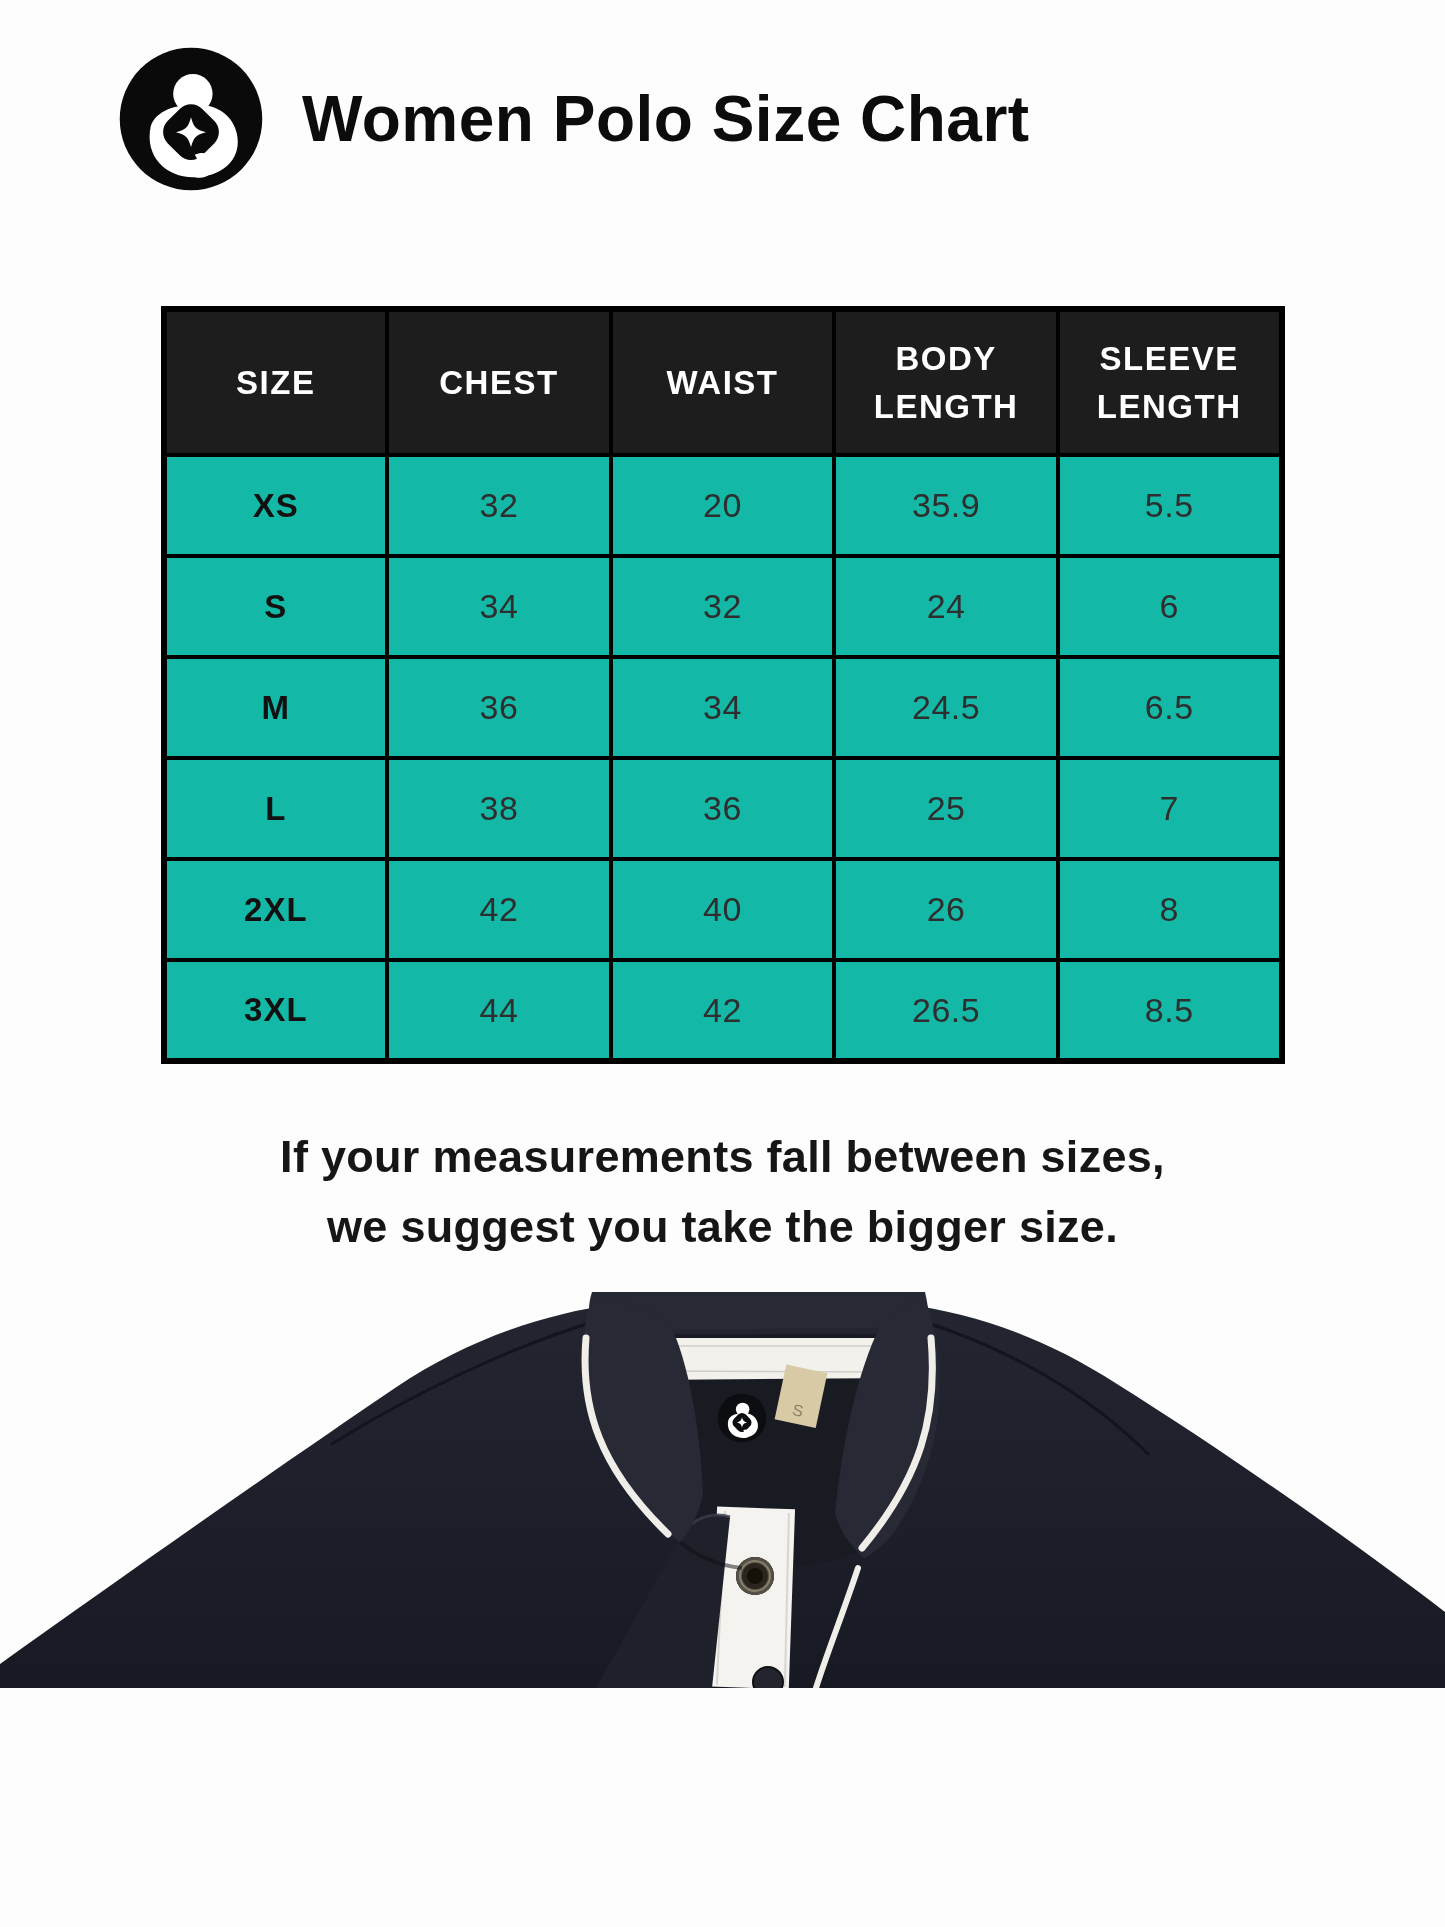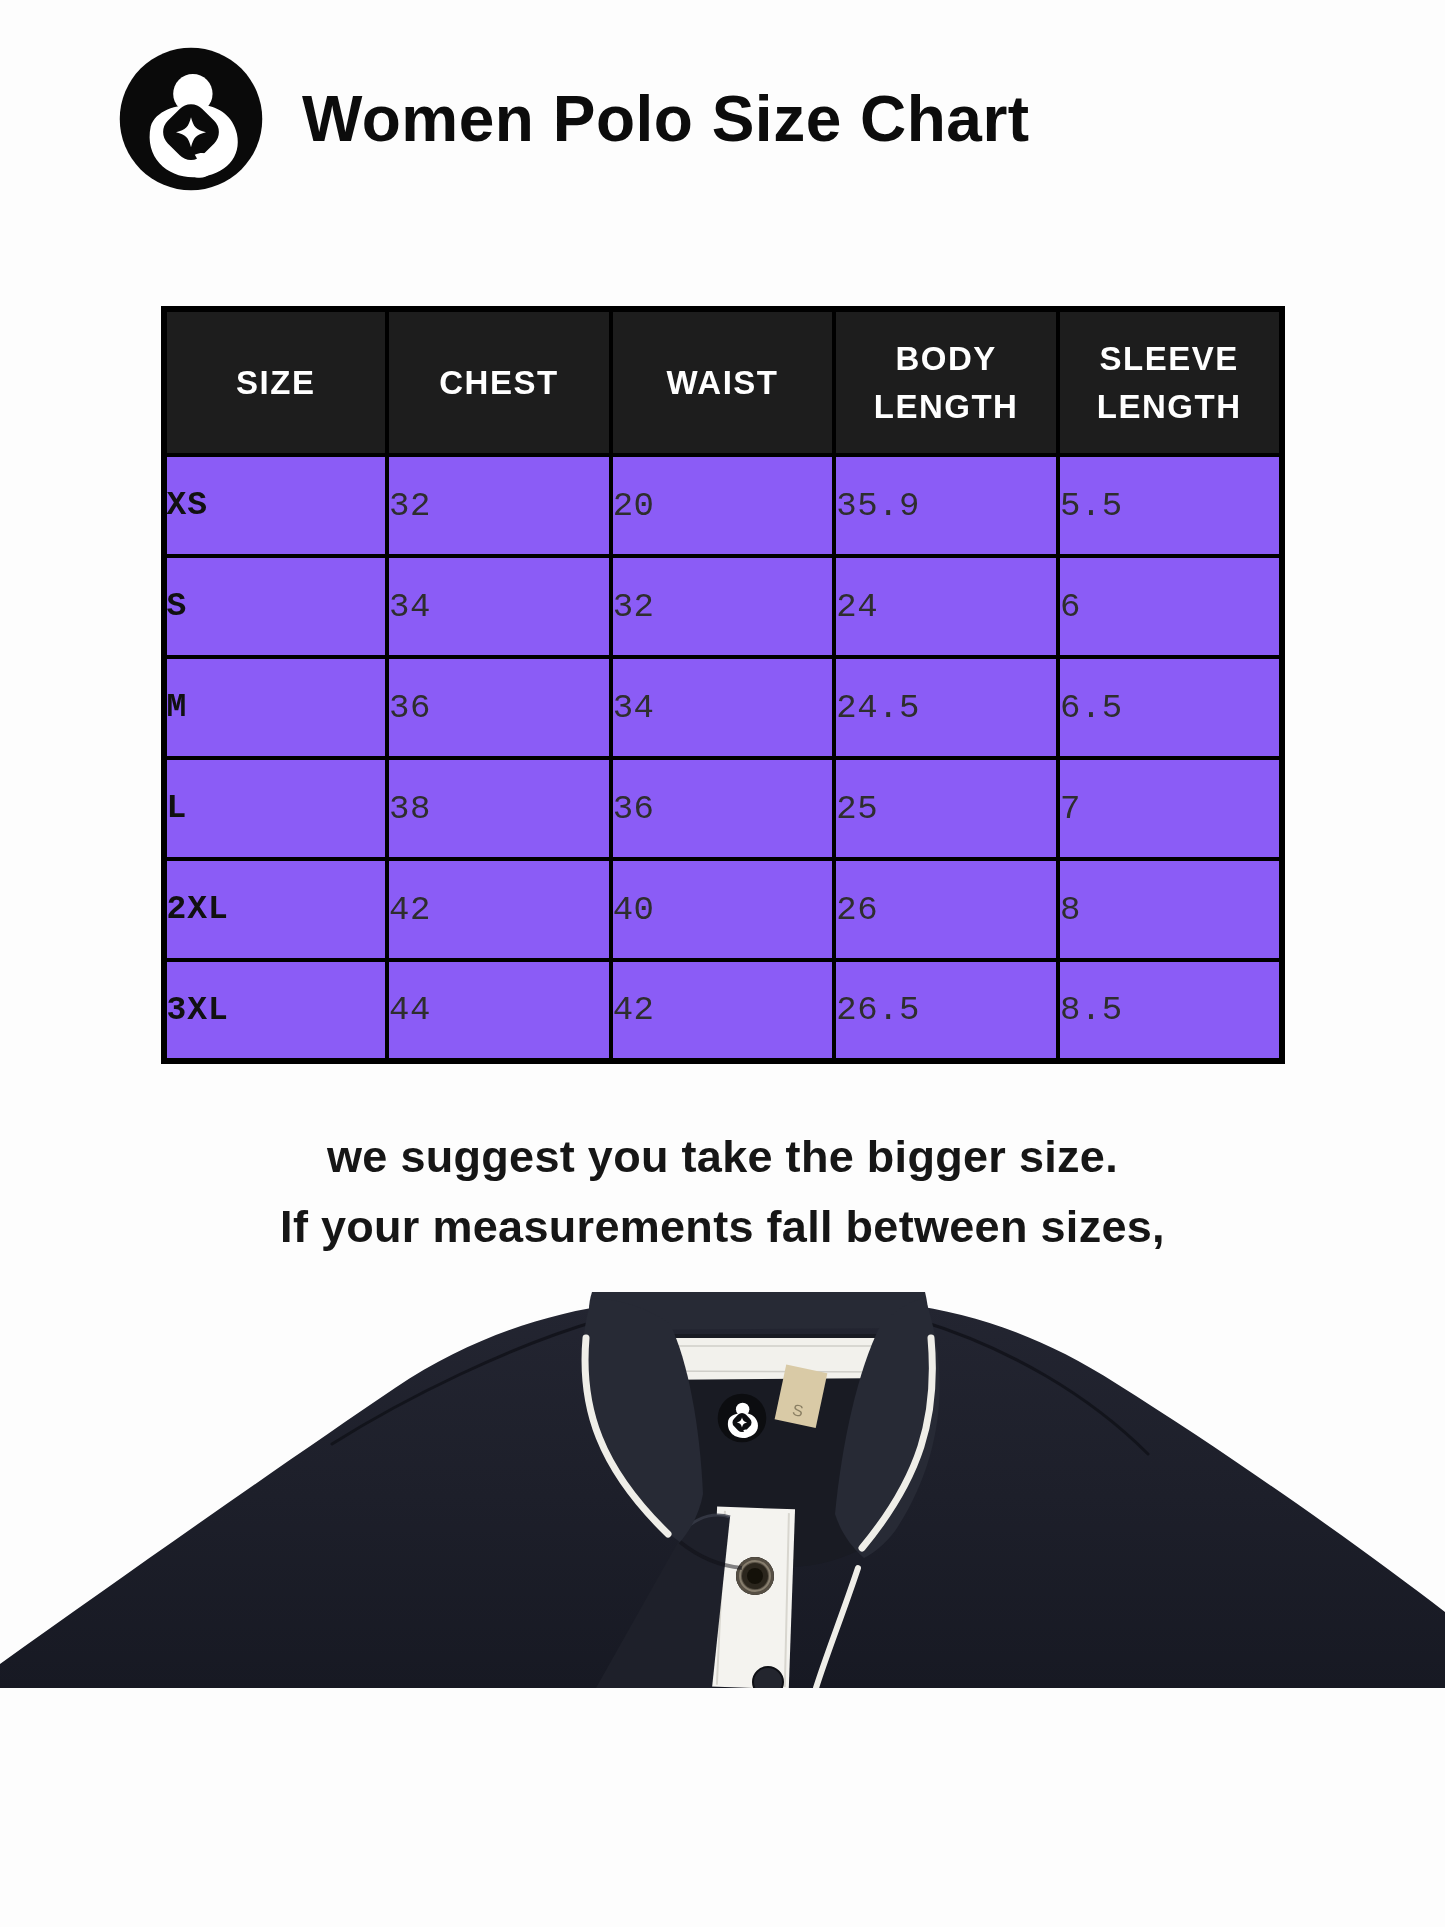--- a/index.html
+++ b/index.html
@@ -22,24 +22,23 @@
   .table-wrap{width:1124px;margin:112px auto 0;}
   table{width:100%;border-collapse:collapse;table-layout:fixed;border:6px solid var(--table-border);}
   th{
     background:var(--header-bg);color:var(--header-text);height:146px;
     font-size:33px;font-weight:700;letter-spacing:1.5px;text-align:center;
     border:4px solid var(--table-border);
   }
   th span{line-height:1.45;}
   th:nth-child(4) span,th:nth-child(5) span{display:inline-block;max-width:185px;}
   td{
-    height:101px;text-align:left;vertical-align:middle;background:#8b5cf6;
+    height:101px;text-align:center;vertical-align:middle;background:#14b8a6;
     font-size:34px;font-weight:400;color:var(--cell-text);letter-spacing:.5px;
     border:4px solid var(--table-border);
-    font-family:Liberation Mono, monospace;
   }
   td.size-col{font-weight:700;font-size:33px;color:var(--size-text);letter-spacing:1px;}
 
   .fit-note{margin-top:58px;text-align:center;font-weight:700;font-size:45px;
     line-height:1.56;color:var(--note-text);letter-spacing:.3px;}
 
   .polo-figure{display:block;margin-top:14px;width:1445px;height:412px;}
   .cl-body{fill:var(--polo-navy);}
   .cl-collar{fill:var(--polo-collar);}
   .cl-inside{fill:var(--polo-inside);}
@@ -114,22 +113,22 @@
           <td>44</td>
           <td>42</td>
           <td>26.5</td>
           <td>8.5</td>
         </tr>
       </tbody>
   </table>
 </div>
 
 <div class="fit-note">
+  <div>If your measurements fall between sizes,</div>
   <div>we suggest you take the bigger size.</div>
-  <div>If your measurements fall between sizes,</div>
 </div>
 
 <svg class="polo-figure" viewBox="0 0 1445 412" xmlns="http://www.w3.org/2000/svg">
   <defs>
     <linearGradient id="bodyGrad" x1="0" y1="0" x2="0" y2="1">
       <stop offset="0" stop-color="#232531"></stop>
       <stop offset="1" stop-color="#171923"></stop>
     </linearGradient>
   </defs>
 

